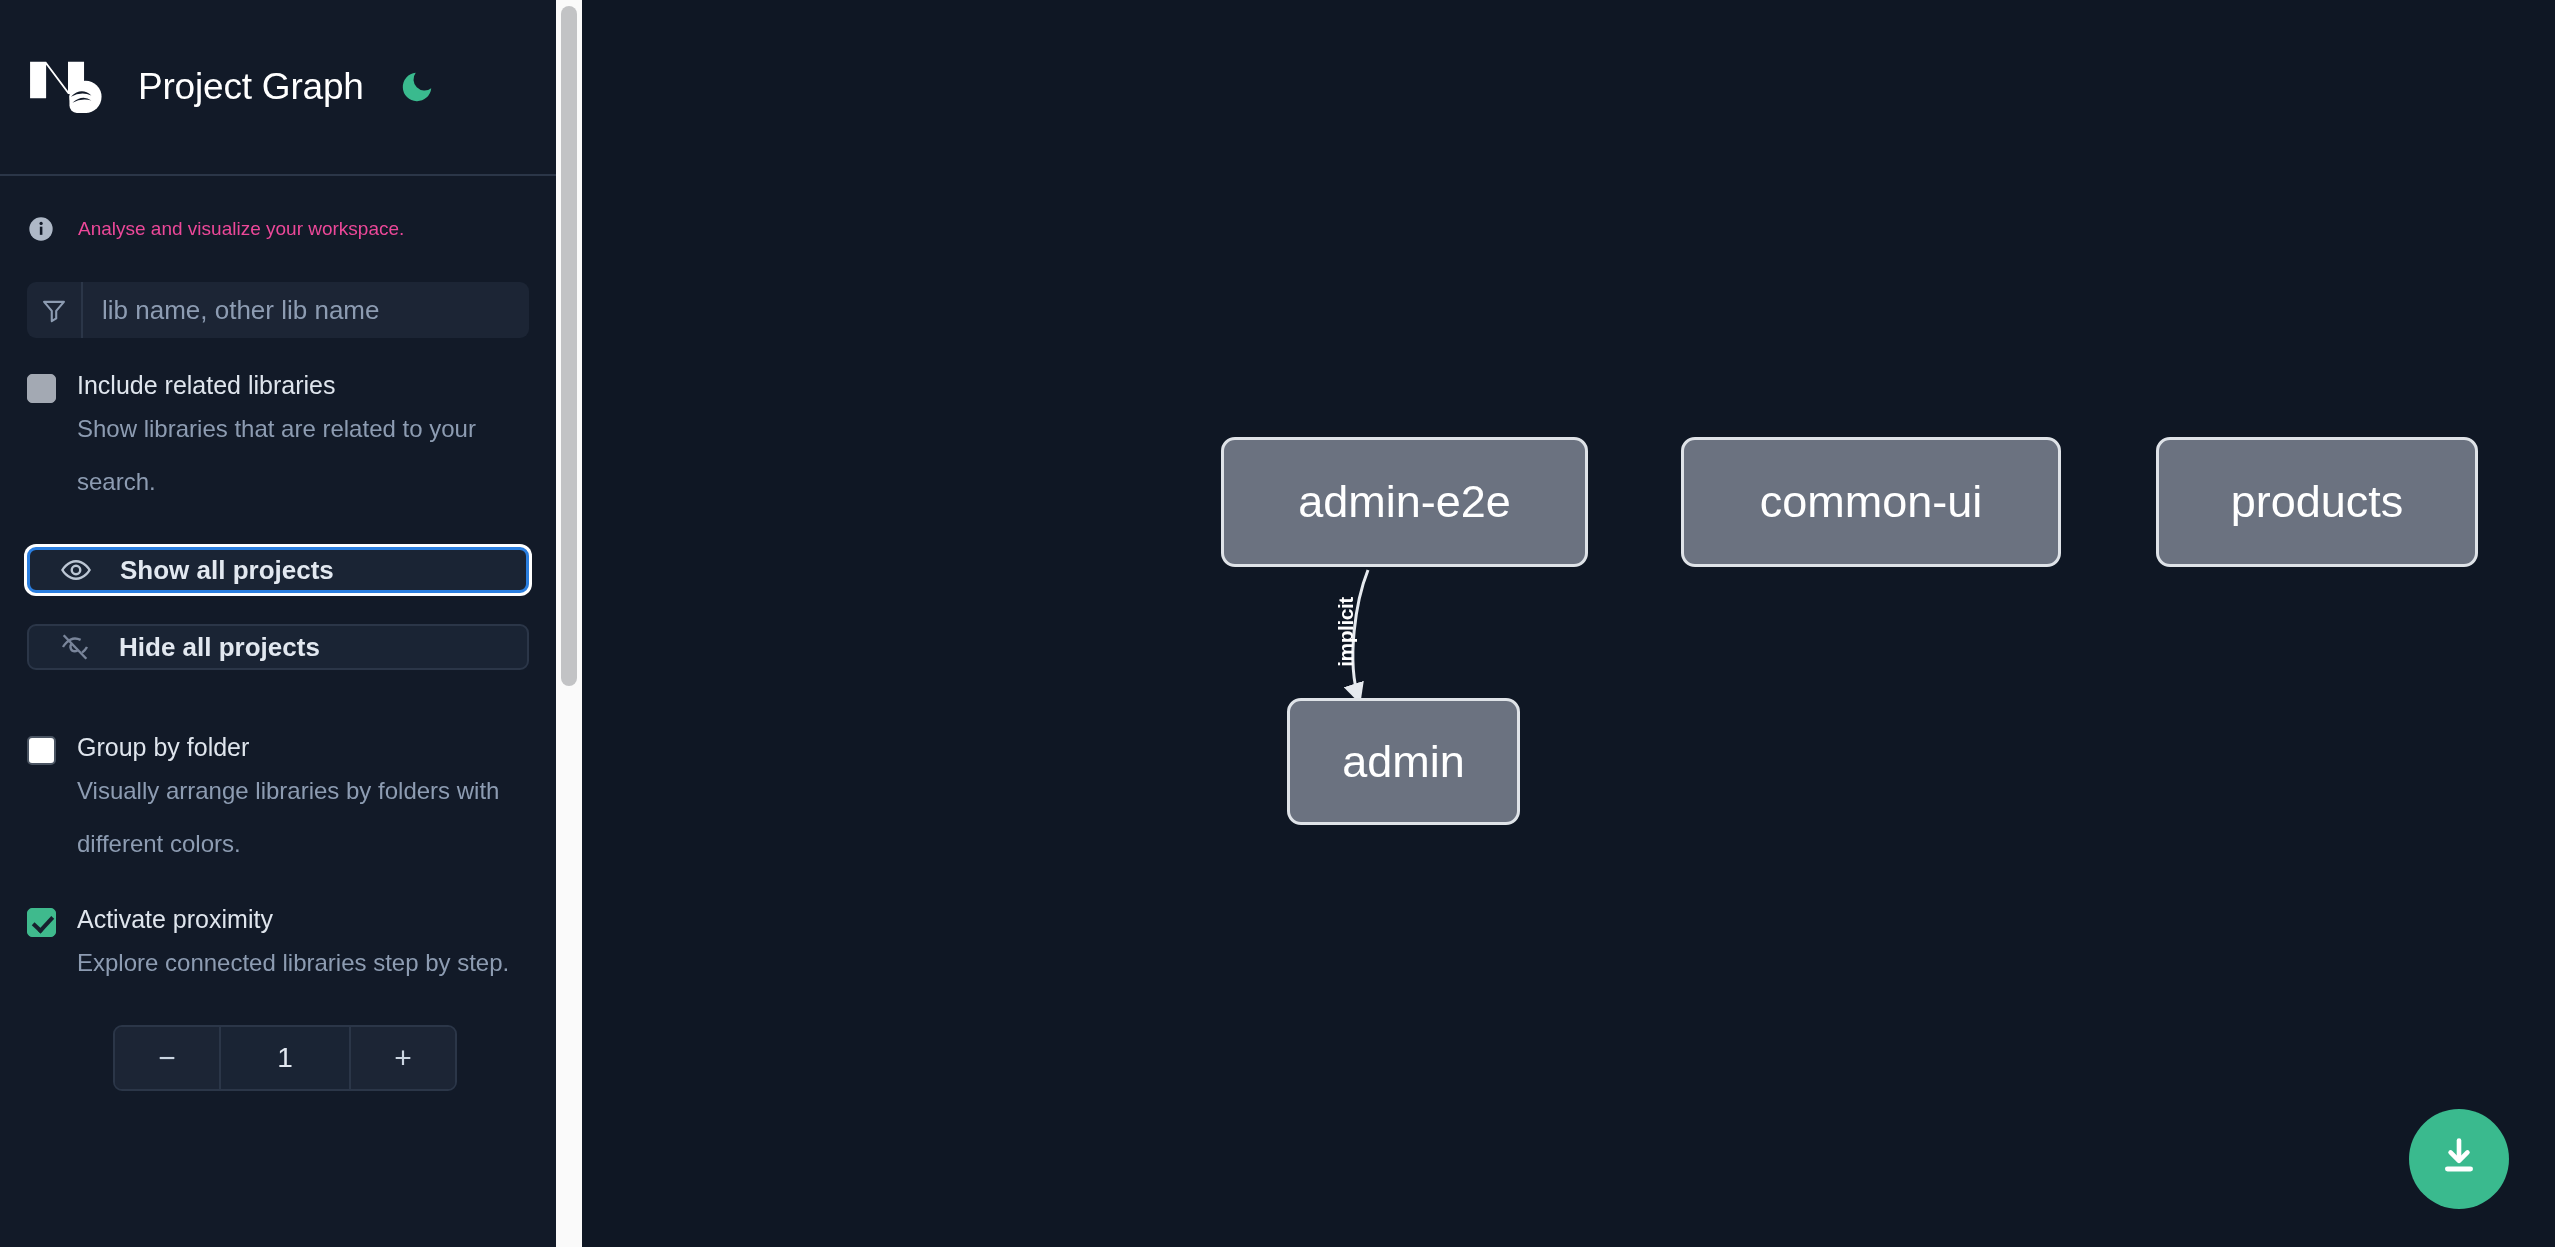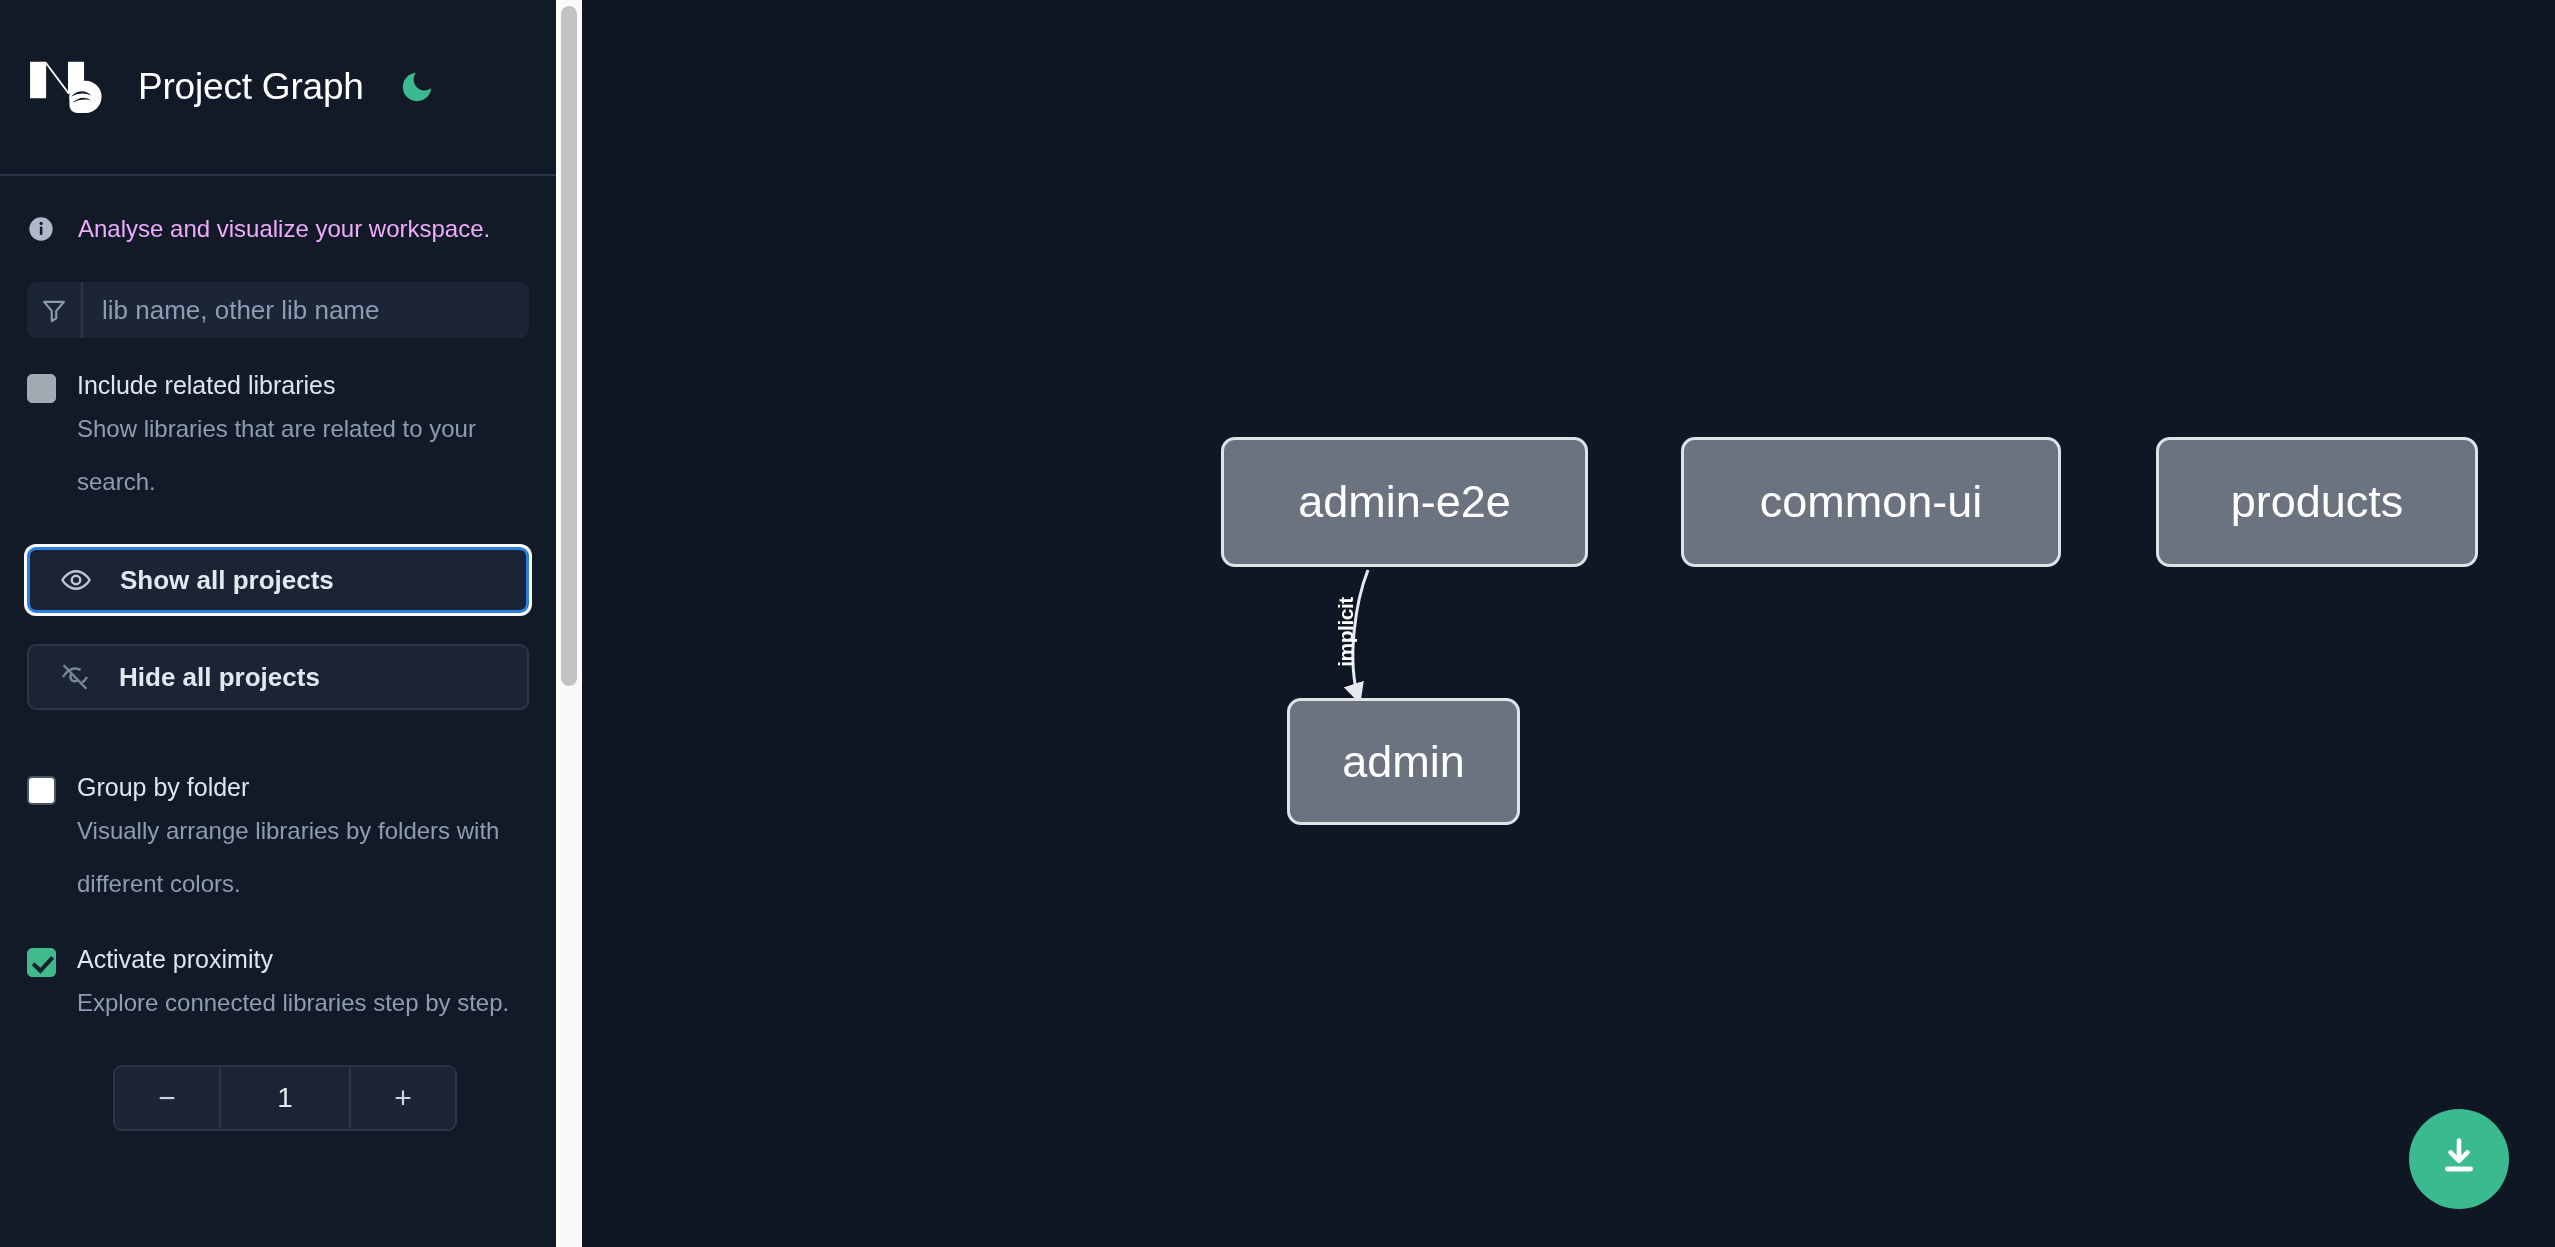--- a/index.html
+++ b/index.html
@@ -71,22 +71,22 @@
   }
 
   .info-icon {
     width: 28px;
     height: 28px;
     flex: 0 0 28px;
     margin-right: 23px;
   }
 
   .info-text {
-    font-size: 24px;
-    color: #f0abfc;
+    font-size: 19px;
+    color: #ec4899;
     white-space: nowrap;
   }
 
   .filter-box {
     margin: 0 27px;
     height: 56px;
     background: #1c2535;
     border-radius: 9px;
     display: flex;
     align-items: center;
@@ -156,21 +156,21 @@
   .check-desc {
     font-size: 24px;
     color: #8d9cb2;
     line-height: 53px;
     max-width: 442px;
   }
 
   
   .btn {
     margin: 0 27px;
-    height: 66px;
+    height: 46px;
     background: #1b2troll;
     border-radius: 9px;
     display: flex;
     align-items: center;
     padding-left: 28px;
     cursor: pointer;
     background: #1a2434;
     border: 2px solid #2b3648;
   }
   .btn .bicon {

